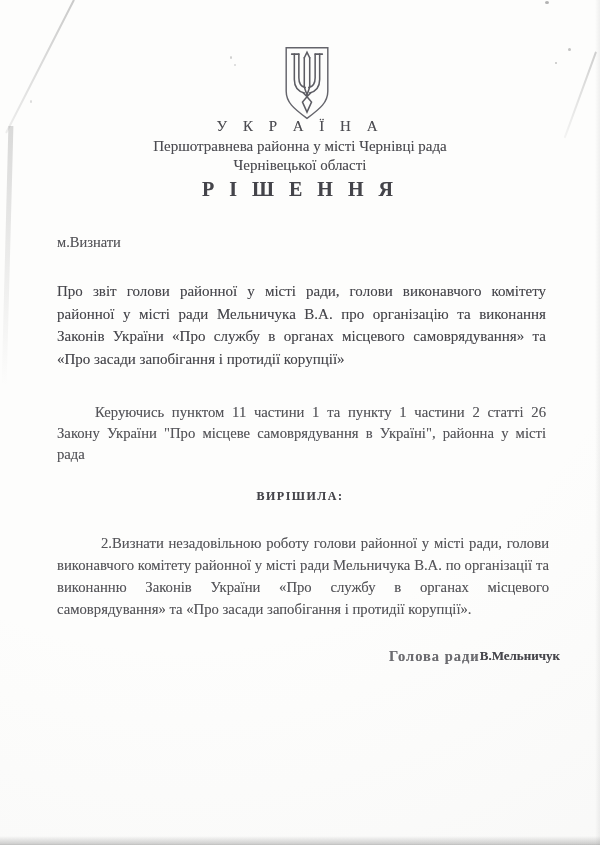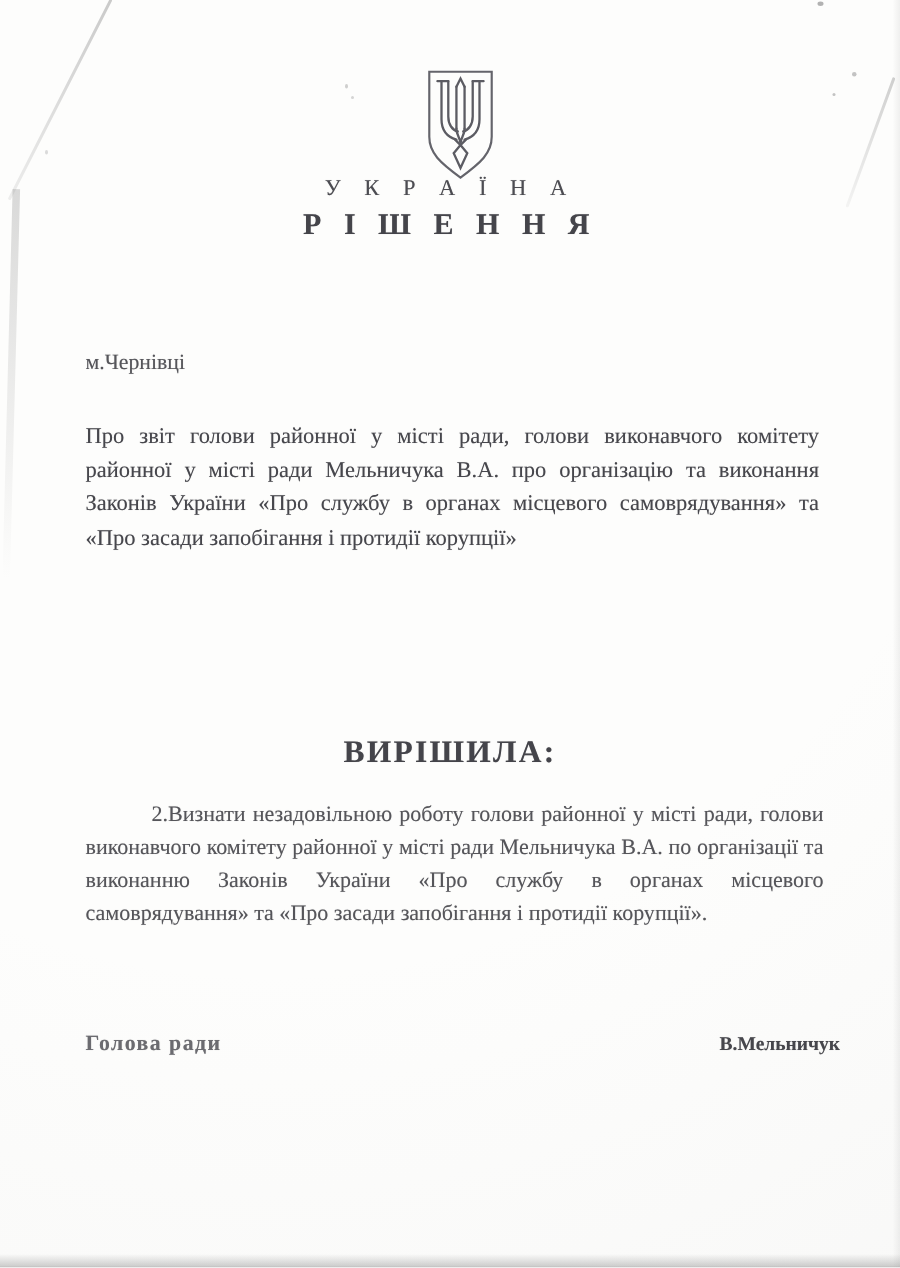--- a/index.html
+++ b/index.html
@@ -43,25 +43,25 @@
   
   .daterow{position:absolute;left:57px;top:234px;width:488px;display:flex;justify-content:space-between;font-size:14.5px;}
   .dateleft{display:flex;gap:14px;color:#6a6a70;}
   .place{color:#55555a;}
   
   .subject{position:absolute;left:57px;top:280px;width:489px;
     font-size:15px;font-weight:normal;line-height:22.5px;text-align:justify;color:#46464c;}
   .preamble{position:absolute;left:57px;top:402px;width:489px;
     font-size:14.7px;line-height:21px;text-align:justify;text-indent:38px;color:#55555a;}
   .resolved{position:absolute;left:0;top:489px;width:100%;text-align:center;
-    font-size:21px;font-weight:bold;letter-spacing:1.5px;color:#44444a;}
+    font-size:12px;font-weight:bold;letter-spacing:1.5px;color:#44444a;}
   .item1{position:absolute;left:57px;top:532px;width:492px;
     font-size:14.7px;line-height:22px;text-align:justify;text-indent:44px;color:#55555a;}
   
-  .sigrow{position:absolute;left:57px;top:688px;width:503px;display:flex;justify-content:space-between;}
+  .sigrow{position:absolute;left:57px;top:648px;width:503px;display:flex;justify-content:flex-end;}
   .sigtitle{font-size:14.5px;font-weight:bold;color:#6b6b70;letter-spacing:1px;}
   .signame{font-size:13px;font-weight:bold;color:#46464c;}
   .soft{text-shadow:0 0 0.5px rgba(90,90,90,0.45);}
 </style>
 </head>
 <body>
 
 <div class="sheet">
 
   <div class="fold-tl-line"></div>
@@ -90,29 +90,32 @@
         <path d="M27 44 C27 49 30 51 30 55 C30 51 33 49 33 44"></path>
         <path d="M26 52 L30 56 L34 52"></path>
         <path d="M30 56 L25 62 L30 73 L35 62 Z"></path>
         <path d="M16 9 H21 M39 9 H44 M13 9 H16 M44 9 H47"></path>
       </g>
     </svg>
   </div>
 
   <div class="hdr">
     <div class="country soft">У К Р А Ї Н А</div>
+    <div class="org1 soft">Першотравнева районна у місті Чернівці рада</div>
+    <div class="org2 soft">Чернівецької області</div>
     <div class="doctype soft">Р І Ш Е Н Н Я</div>
   </div>
 
   <div class="daterow">
-    <span class="place soft">м.Чернівці</span>
+    <span class="place soft">м.Визнати</span>
   </div>
 
   <div class="subject soft">Про звіт голови  районної у місті ради, голови виконавчого комітету районної у місті ради Мельничука В.А. про організацію та виконання Законів України «Про службу в органах місцевого самоврядування» та «Про засади запобігання і протидії корупції»</div>
 
+  <div class="preamble soft">Керуючись пунктом 11 частини 1 та пункту 1 частини 2 статті 26 Закону України "Про місцеве самоврядування в Україні", районна у місті рада</div>
 
   <div class="resolved soft">ВИРІШИЛА:</div>
 
   <div class="item1 soft">2.Визнати незадовільною роботу голови  районної у місті ради, голови виконавчого комітету районної у місті ради Мельничука В.А. по організації та виконанню Законів України «Про службу в органах місцевого самоврядування» та «Про засади запобігання і протидії корупції».</div>
 
   <div class="sigrow">
     <span class="sigtitle soft">Голова  ради</span>
     <span class="signame soft">В.Мельничук</span>
   </div>
 

